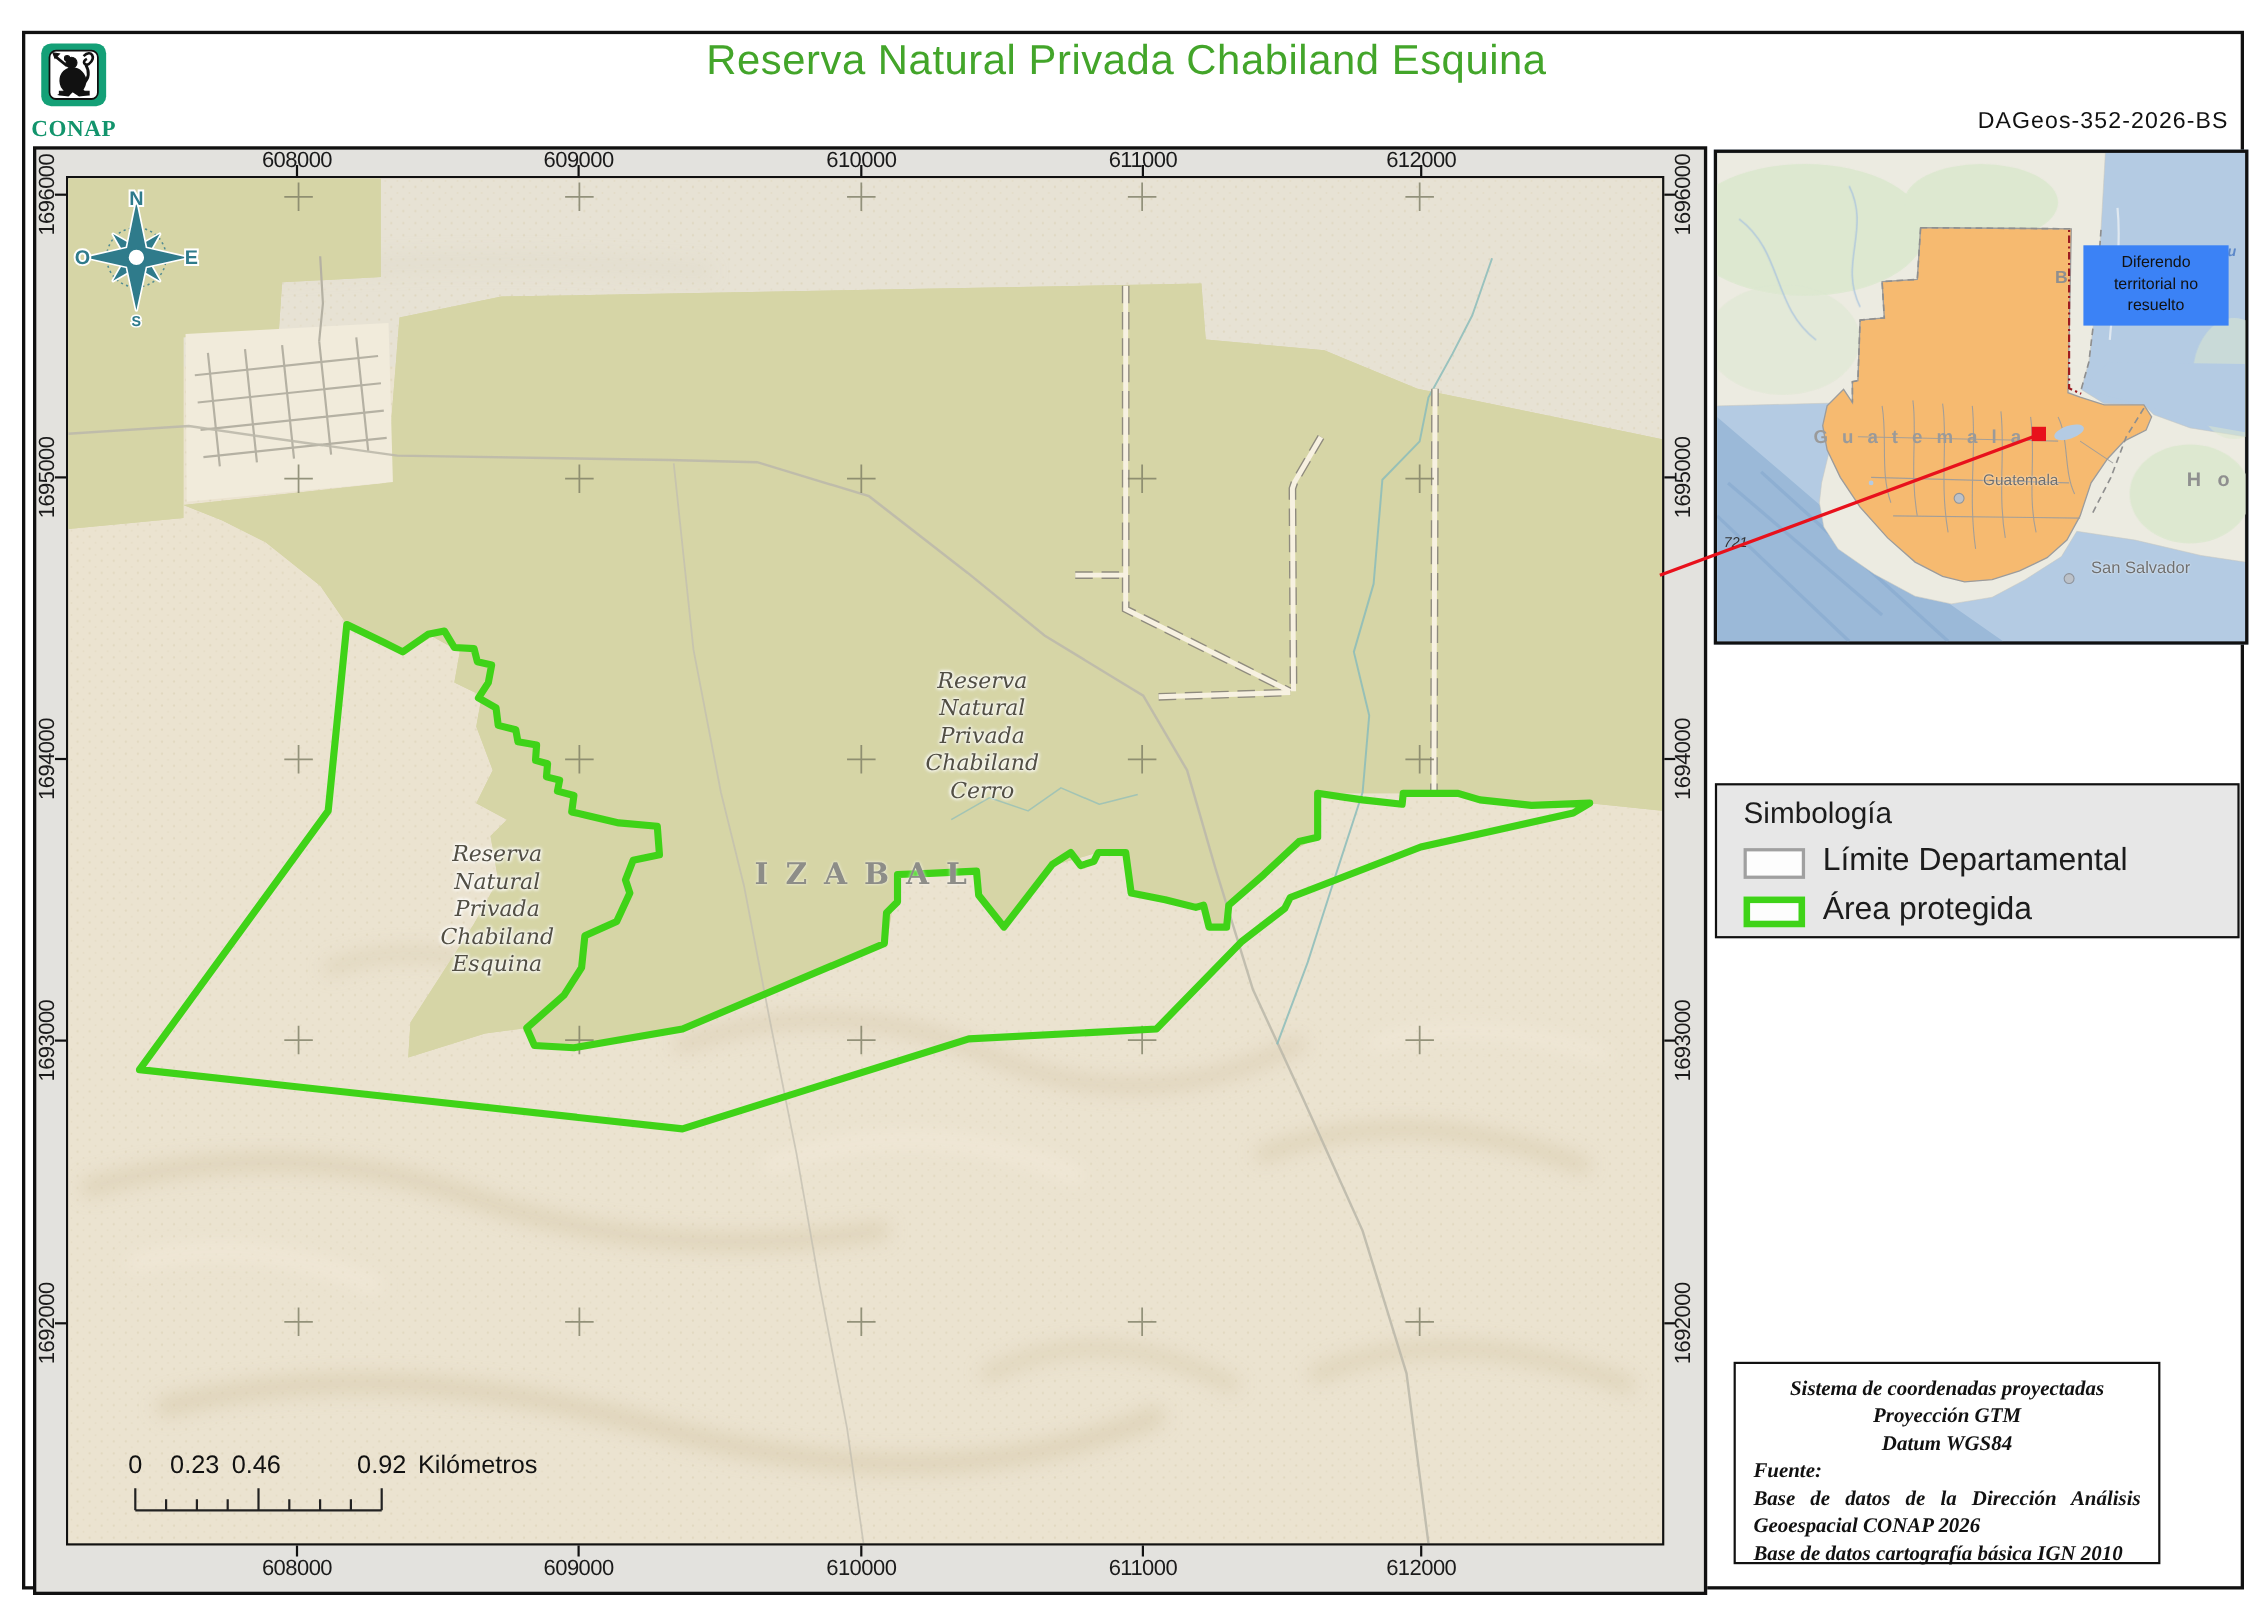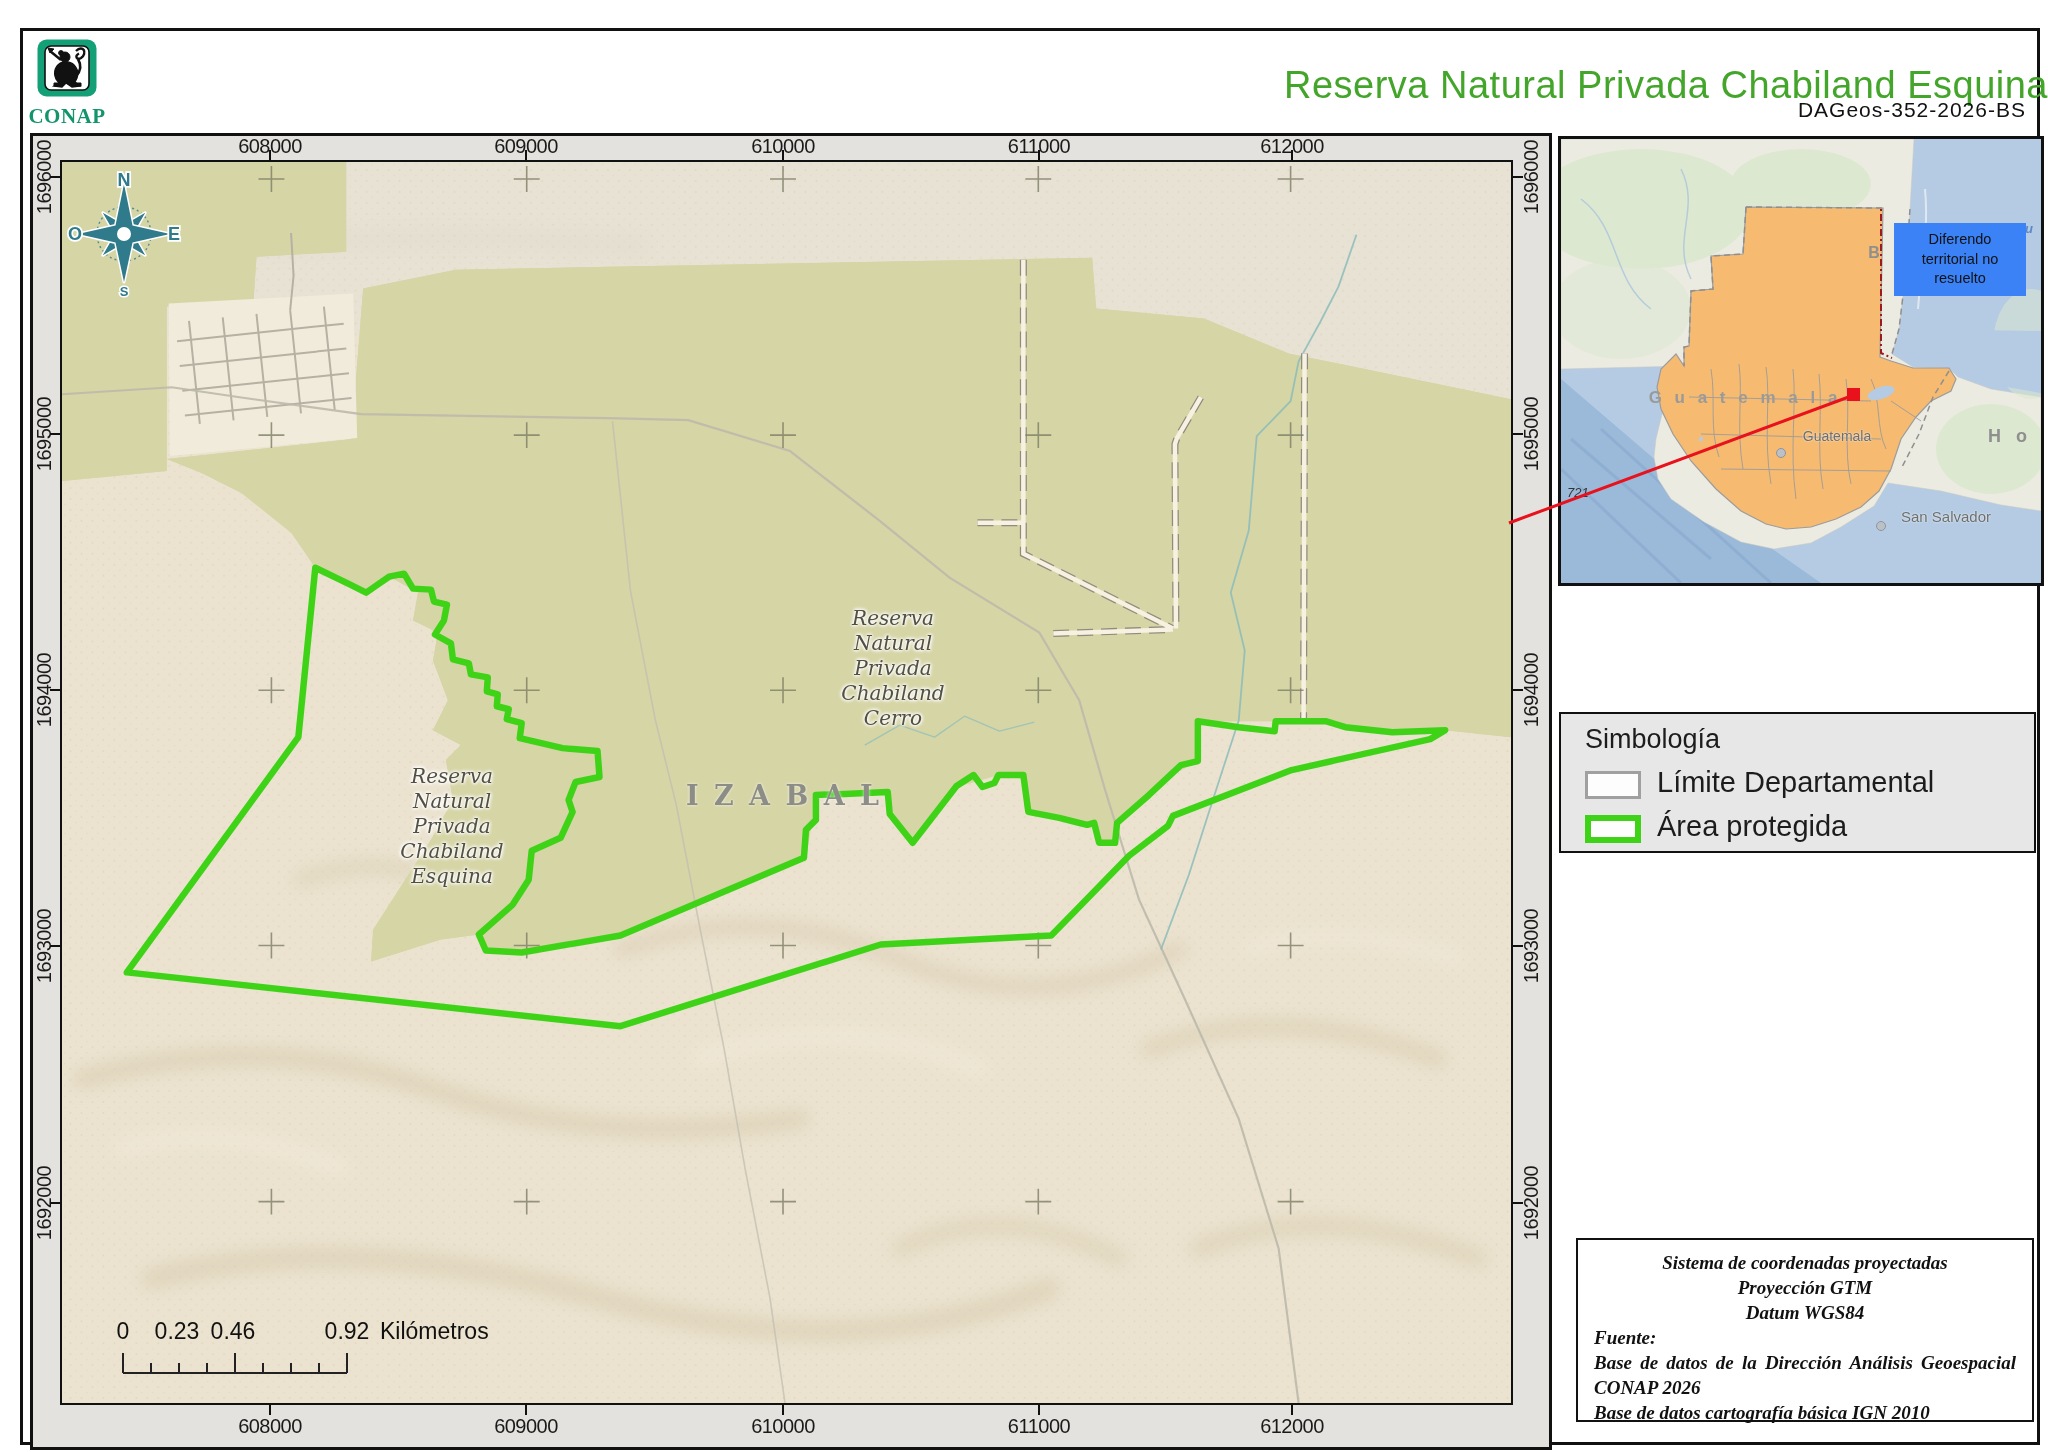--- a/index.html
+++ b/index.html
@@ -3,22 +3,22 @@
 <meta charset="utf-8">
 <style>
   html,body{margin:0;padding:0;background:#fff;}
   .page{position:relative;width:2048px;height:1452px;background:#fff;overflow:hidden;
         font-family:"Liberation Sans",sans-serif;color:#111;}
   .doc-frame{position:absolute;left:20px;top:28px;width:2014px;height:1411px;border:3px solid #111;}
 
   
   .logo{position:absolute;left:28px;top:38px;width:78px;text-align:center;z-index:5;}
   .logo-text{font-family:"Liberation Serif",serif;font-weight:bold;font-size:21px;color:#12946c;letter-spacing:.5px;margin-top:2px;}
-  .map-title{position:absolute;left:0;right:0;top:34px;text-align:right;font-size:38px;font-weight:500;
-             color:#43a52a;letter-spacing:.5px;z-index:4;margin-top:30px;}
+  .map-title{position:absolute;left:0;right:0;top:34px;text-align:center;font-size:38px;font-weight:500;
+             color:#43a52a;letter-spacing:.5px;z-index:4;}
   .doc-code{position:absolute;right:22px;top:98px;font-size:21px;letter-spacing:1px;color:#111;z-index:4;}
 
   
   .map-frame{position:absolute;left:30px;top:133px;width:1516px;height:1311px;border:3px solid #111;
              background:#e3e2de;box-sizing:content-box;}
   .map-content{position:absolute;left:27px;top:24px;width:1453px;height:1245px;border:2px solid #111;
                box-sizing:border-box;background:#ebe3d0;overflow:hidden;}
   .map-content svg{position:absolute;inset:0;width:100%;height:100%;}
 
   .axis-label{position:absolute;font-size:20px;color:#1a1a1a;letter-spacing:-.5px;white-space:nowrap;z-index:6;}
@@ -59,21 +59,21 @@
   .legend{position:absolute;left:1559px;top:712px;width:477px;height:141px;background:#e7e7e7;
           border:2px solid #111;box-sizing:border-box;z-index:9;}
   .legend-title{position:absolute;left:24px;top:10px;font-size:27px;color:#1c1c1c;}
   .legend-row{position:absolute;left:24px;display:flex;align-items:flex-end;gap:16px;}
   .legend-row .lbl{font-size:29px;color:#1c1c1c;}
   .sw{width:56px;height:28px;background:#fdfdfd;box-sizing:border-box;}
   .sw-gray{border:3px solid #a0a0a0;}
   .sw-green{border:6px solid #3fd318;}
 
   
-  .credits{position:absolute;left:1576px;top:1238px;width:458px;height:184px;background:#fff;border:2px solid #111;
+  .credits{position:absolute;left:1576px;top:1238px;width:388px;height:184px;background:#fff;border:2px solid #111;
            box-sizing:border-box;z-index:9;padding:10px 16px;font-family:"Liberation Serif",serif;
            font-weight:bold;font-style:italic;font-size:19px;line-height:1.32;color:#111;}
   .credits .c{text-align:center;}
   .credits .j{text-align:justify;}
 
   .overlay{position:absolute;inset:0;z-index:12;pointer-events:none;}
 </style>
 </head>
 <body>
 

